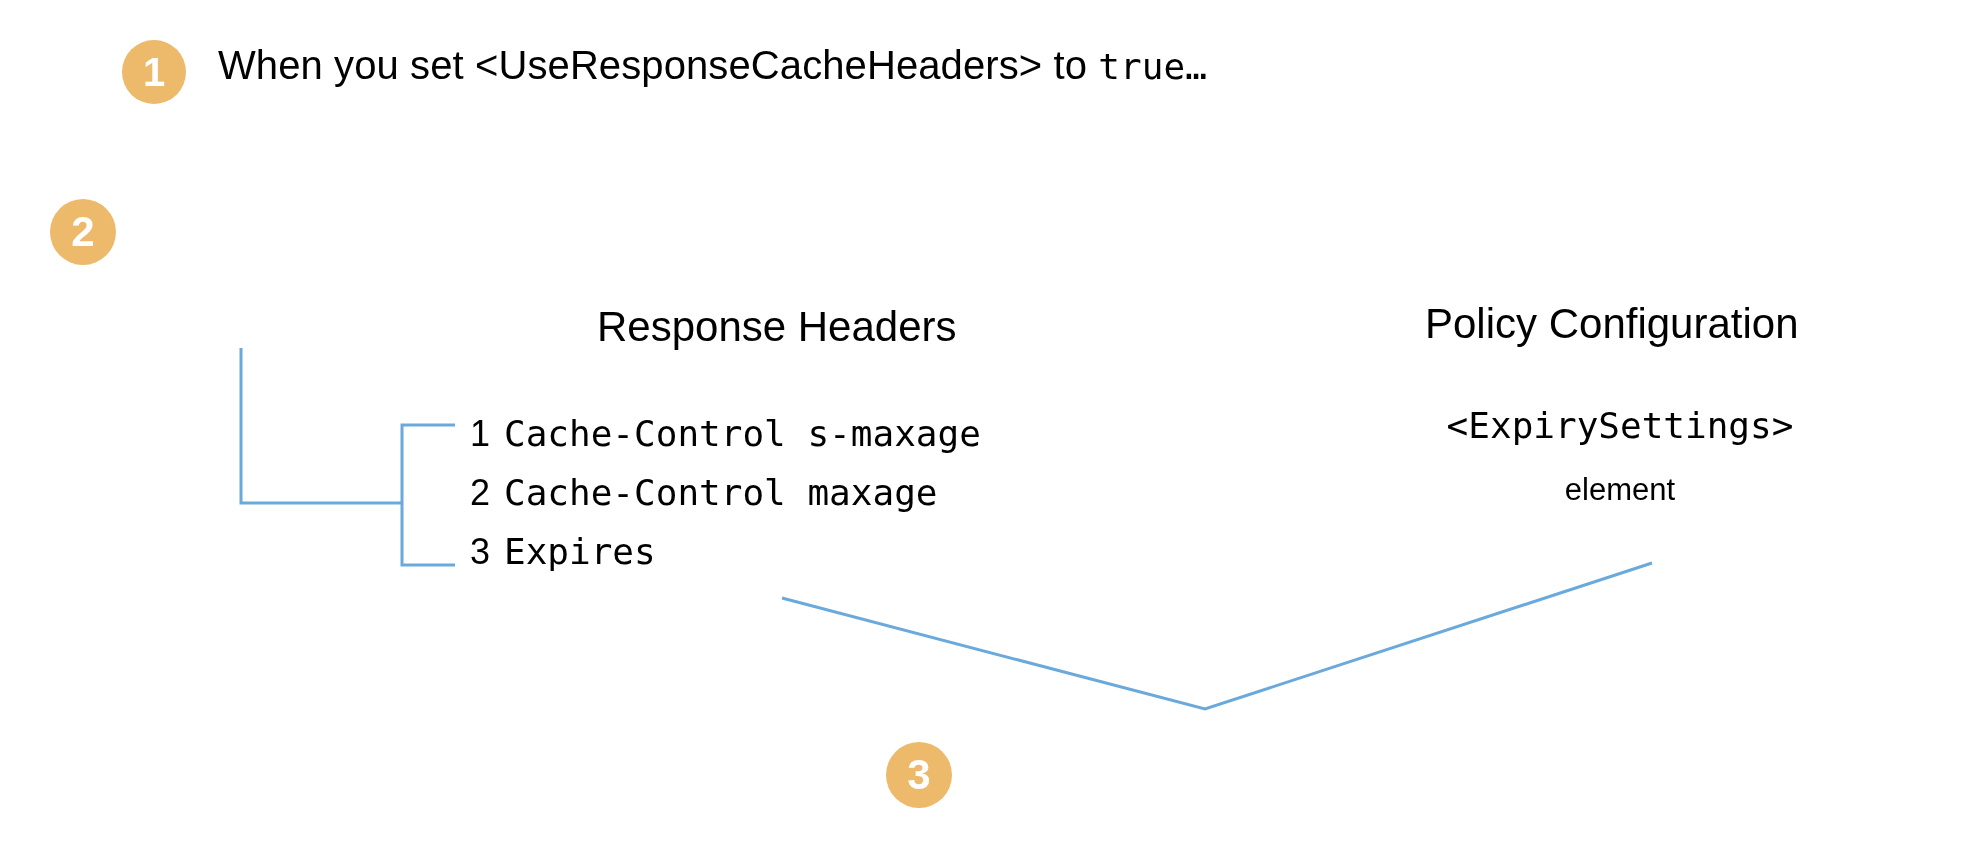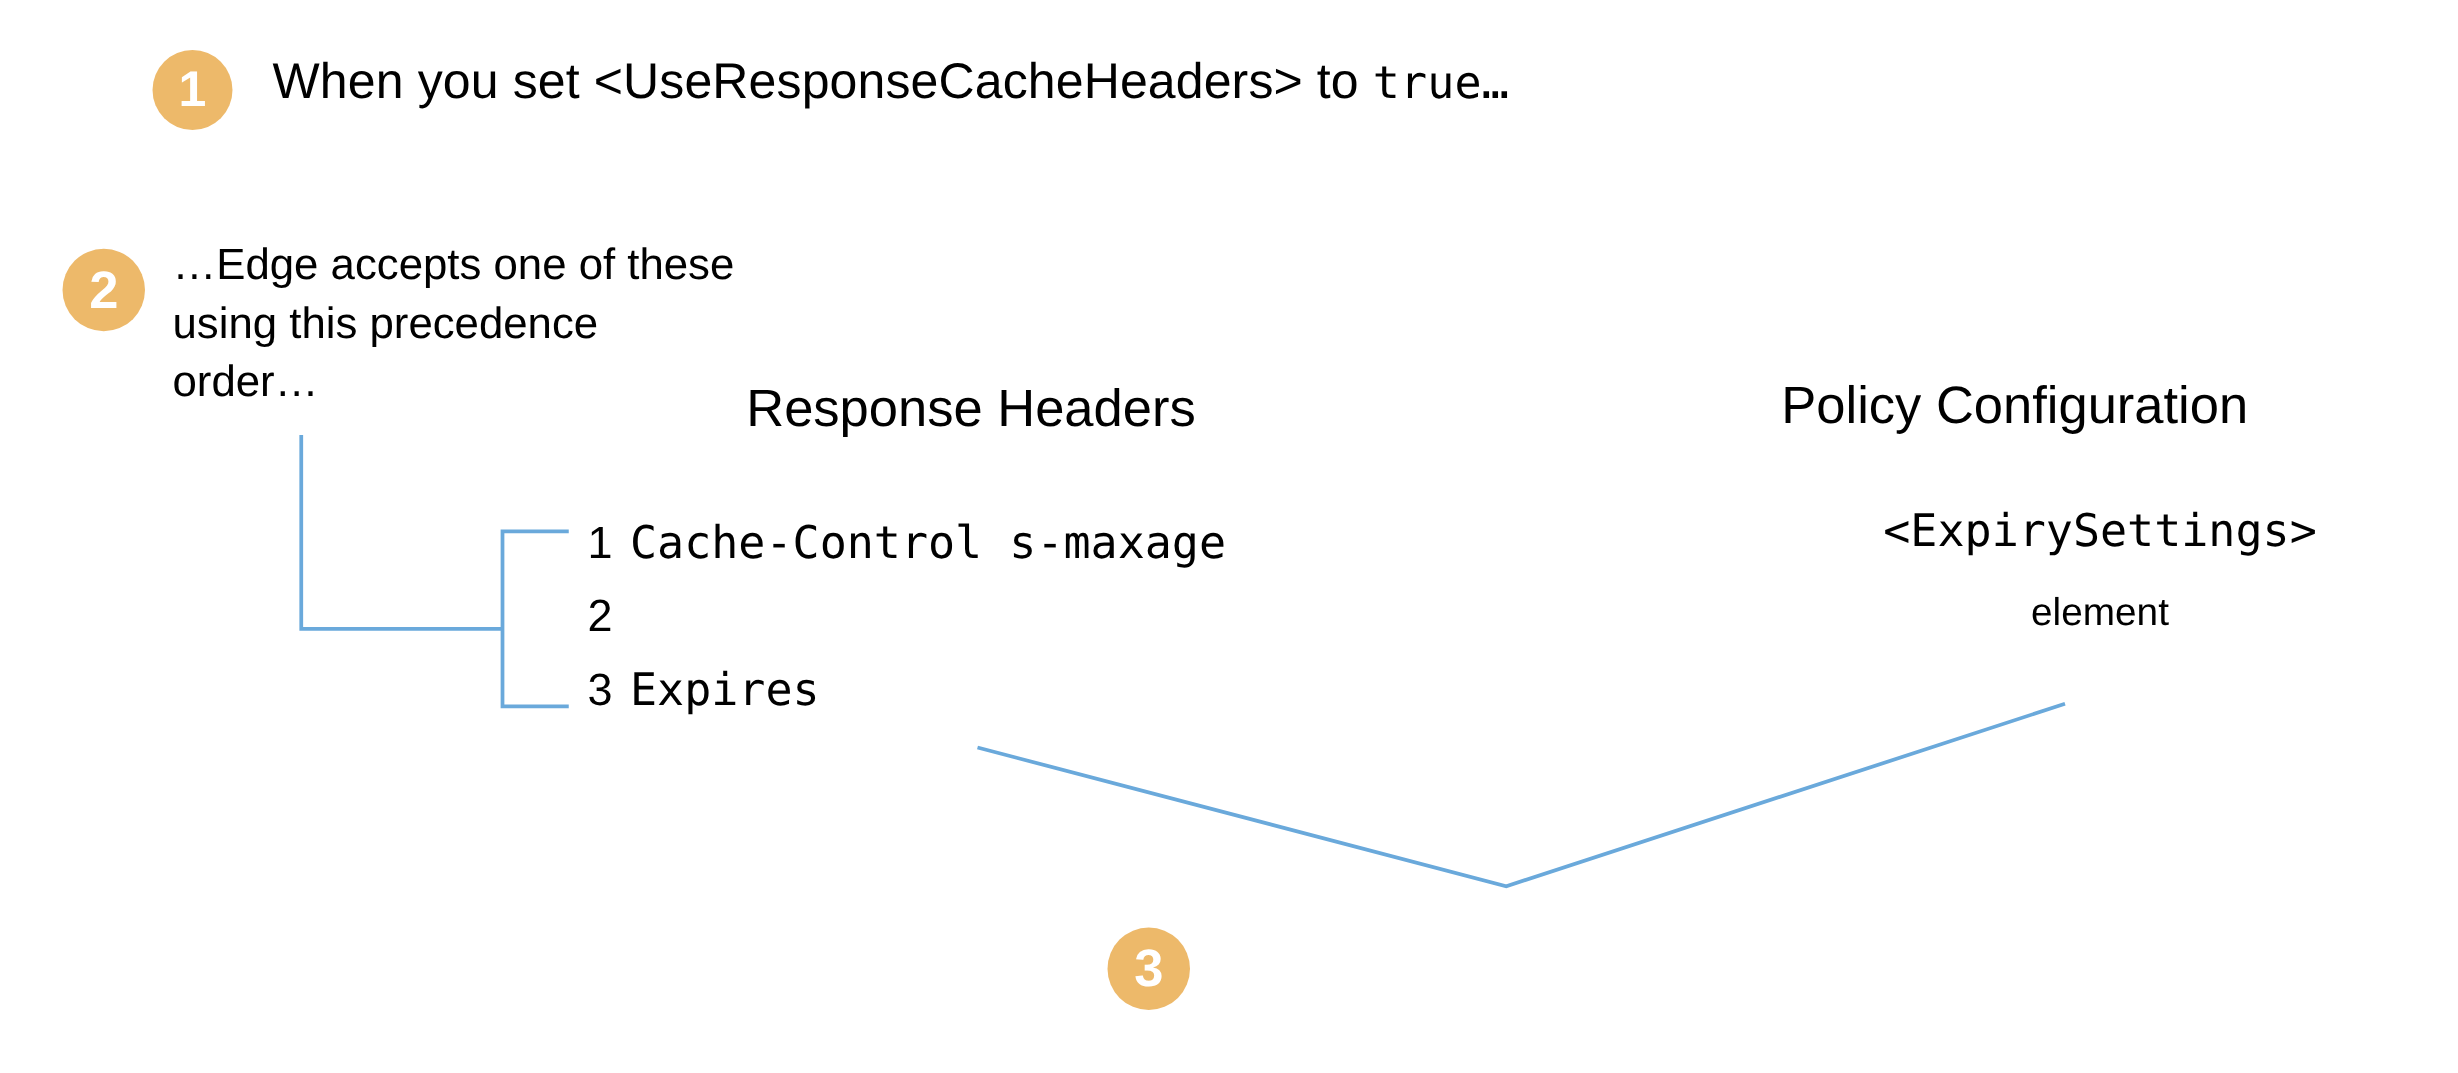--- a/index.html
+++ b/index.html
@@ -105,21 +105,21 @@
     text-align: left;
   }
   .prec-label {
     font-family: "DejaVu Sans Mono", "Liberation Mono", monospace;
     font-size: 36px;
     white-space: nowrap;
   }
 
   
   #policy-element {
-    left: 1485px; top: 405px;
+    left: 1425px; top: 405px;
     width: 390px;
     text-align: center;
   }
   #policy-element .pe-tag {
     font-family: "DejaVu Sans Mono", "Liberation Mono", monospace;
     font-size: 36px;
     display: block;
   }
   #policy-element .pe-word {
     font-family: "Liberation Sans", sans-serif;
@@ -146,34 +146,32 @@
 
     <polyline points="455,425 402,425 402,565 455,565" fill="none" stroke="#6aa9db" stroke-width="3"></polyline>
 
     <polyline points="782,598 1205,709 1652,563" fill="none" stroke="#6aa9db" stroke-width="3"></polyline>
   </svg>
 
   <div class="abs step-badge" id="badge-1">1</div>
   <div class="abs headline" id="step1-text"><span>When you set &lt;UseResponseCacheHeaders&gt; to </span><span class="mono">true…</span></div>
 
   <div class="abs step-badge" id="badge-2">2</div>
-  <div class="abs" id="step2-text">…Edge accepts one of these
-using this precedence
-order…</div>
 
   <div class="abs col-title" id="title-response">Response Headers</div>
   <div class="abs col-title" id="title-policy">Policy Configuration</div>
 
   <div class="abs" id="precedence-list">
     <div class="prec-row">
       <span class="prec-num">1</span>
       <span class="prec-label">Cache-Control s-maxage</span>
     </div>
     <div class="prec-row">
       <span class="prec-num">2</span>
+      <span class="prec-label">Cache-Control maxage</span>
     </div>
     <div class="prec-row">
       <span class="prec-num">3</span>
       <span class="prec-label">Expires</span>
     </div>
   </div>
 
   <div class="abs" id="policy-element">
     <span class="pe-tag">&lt;ExpirySettings&gt;</span>
     <span class="pe-word">element</span>

